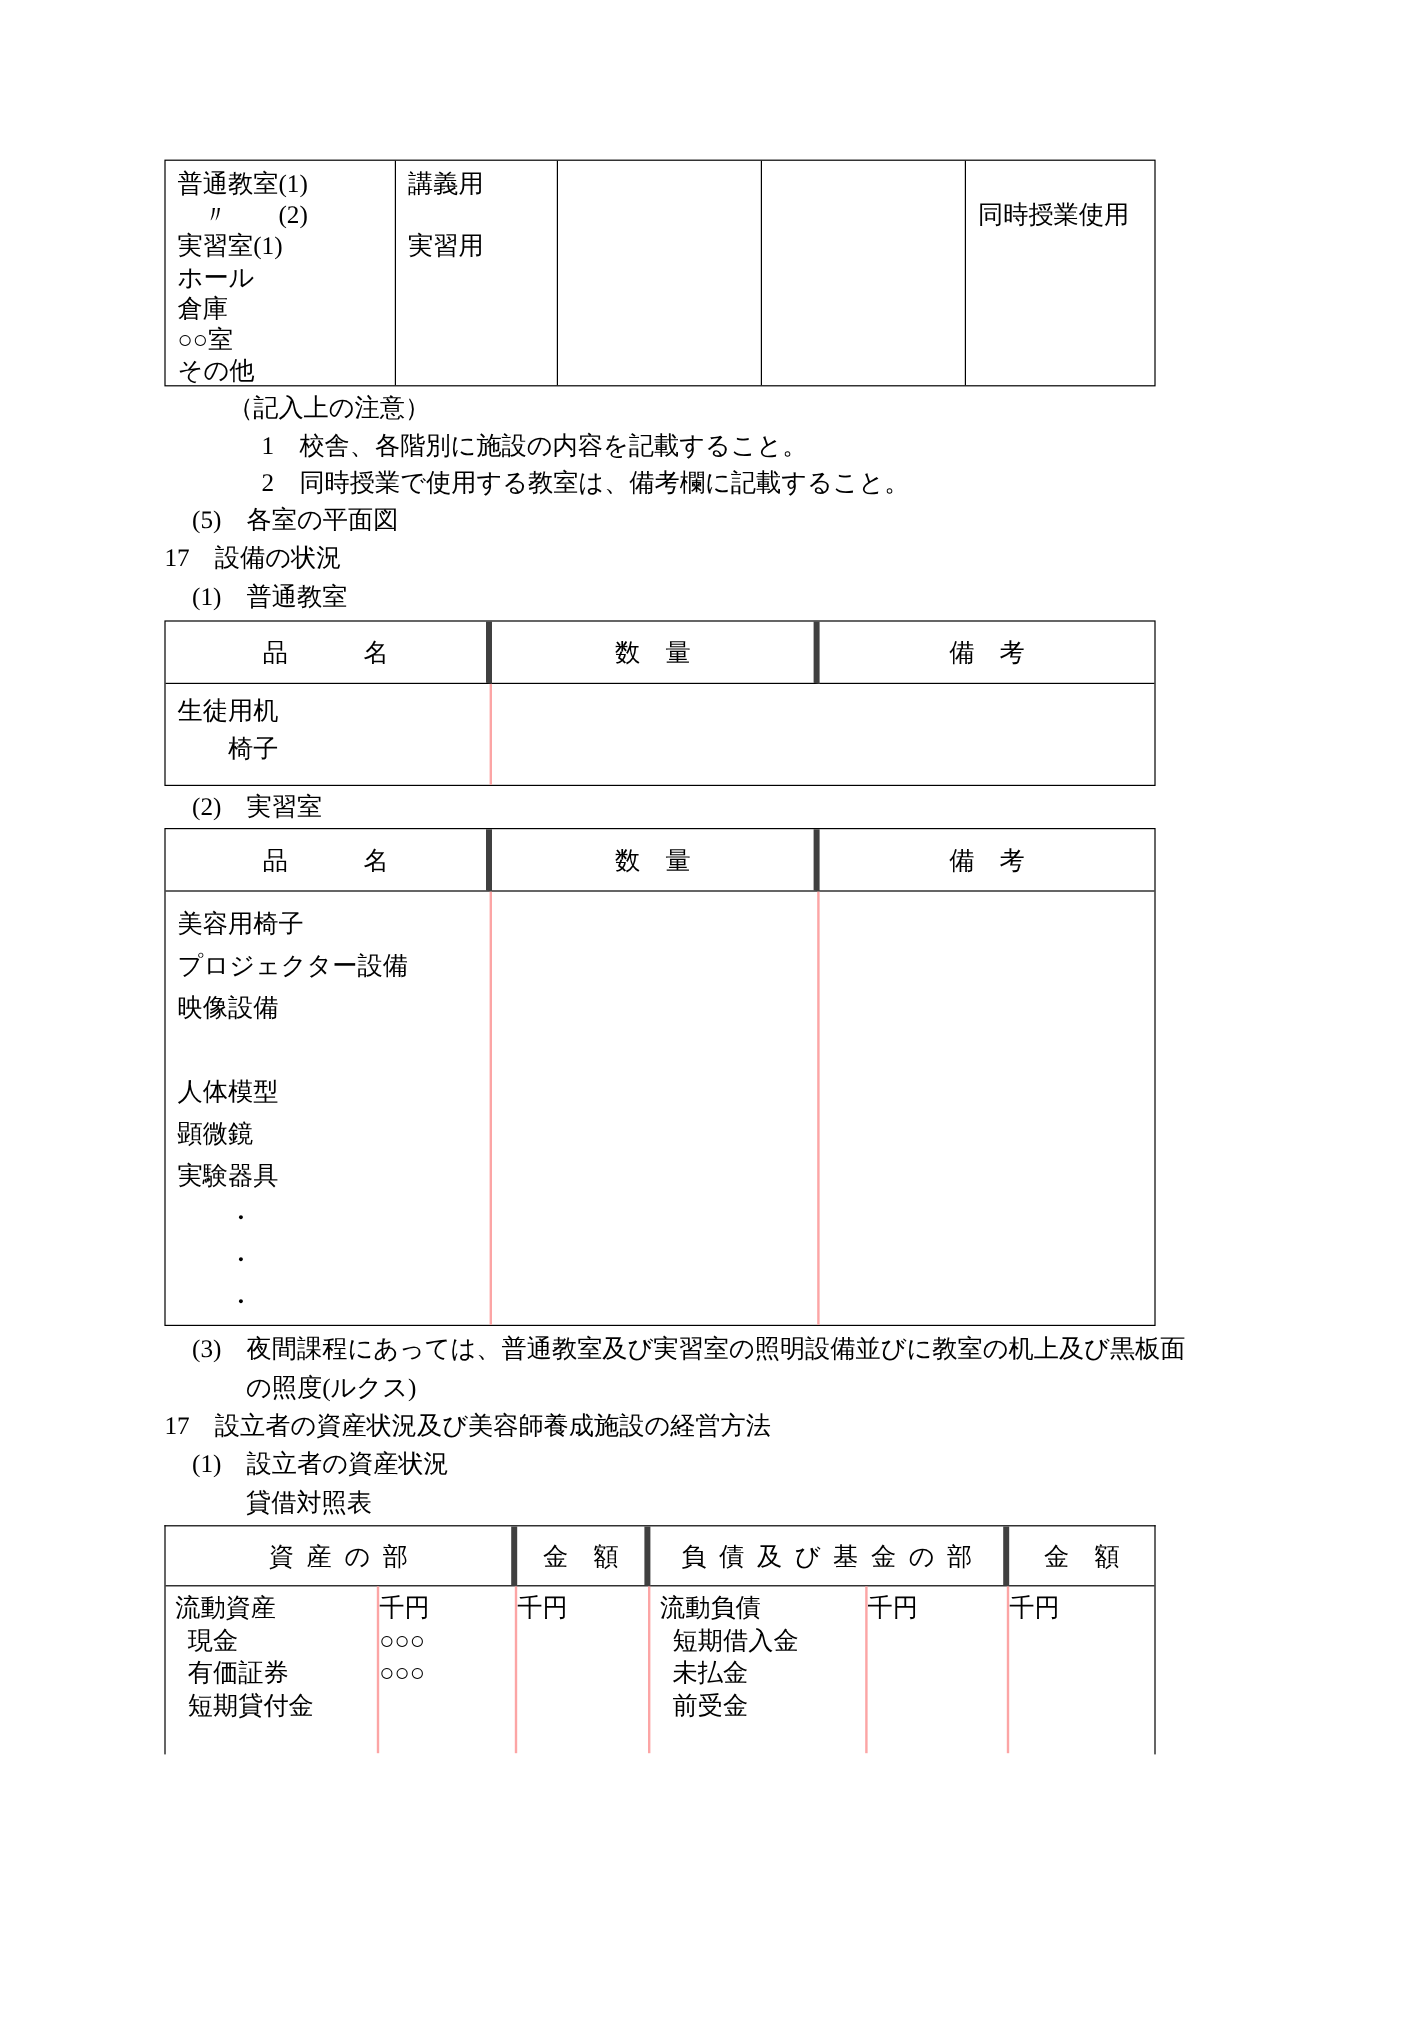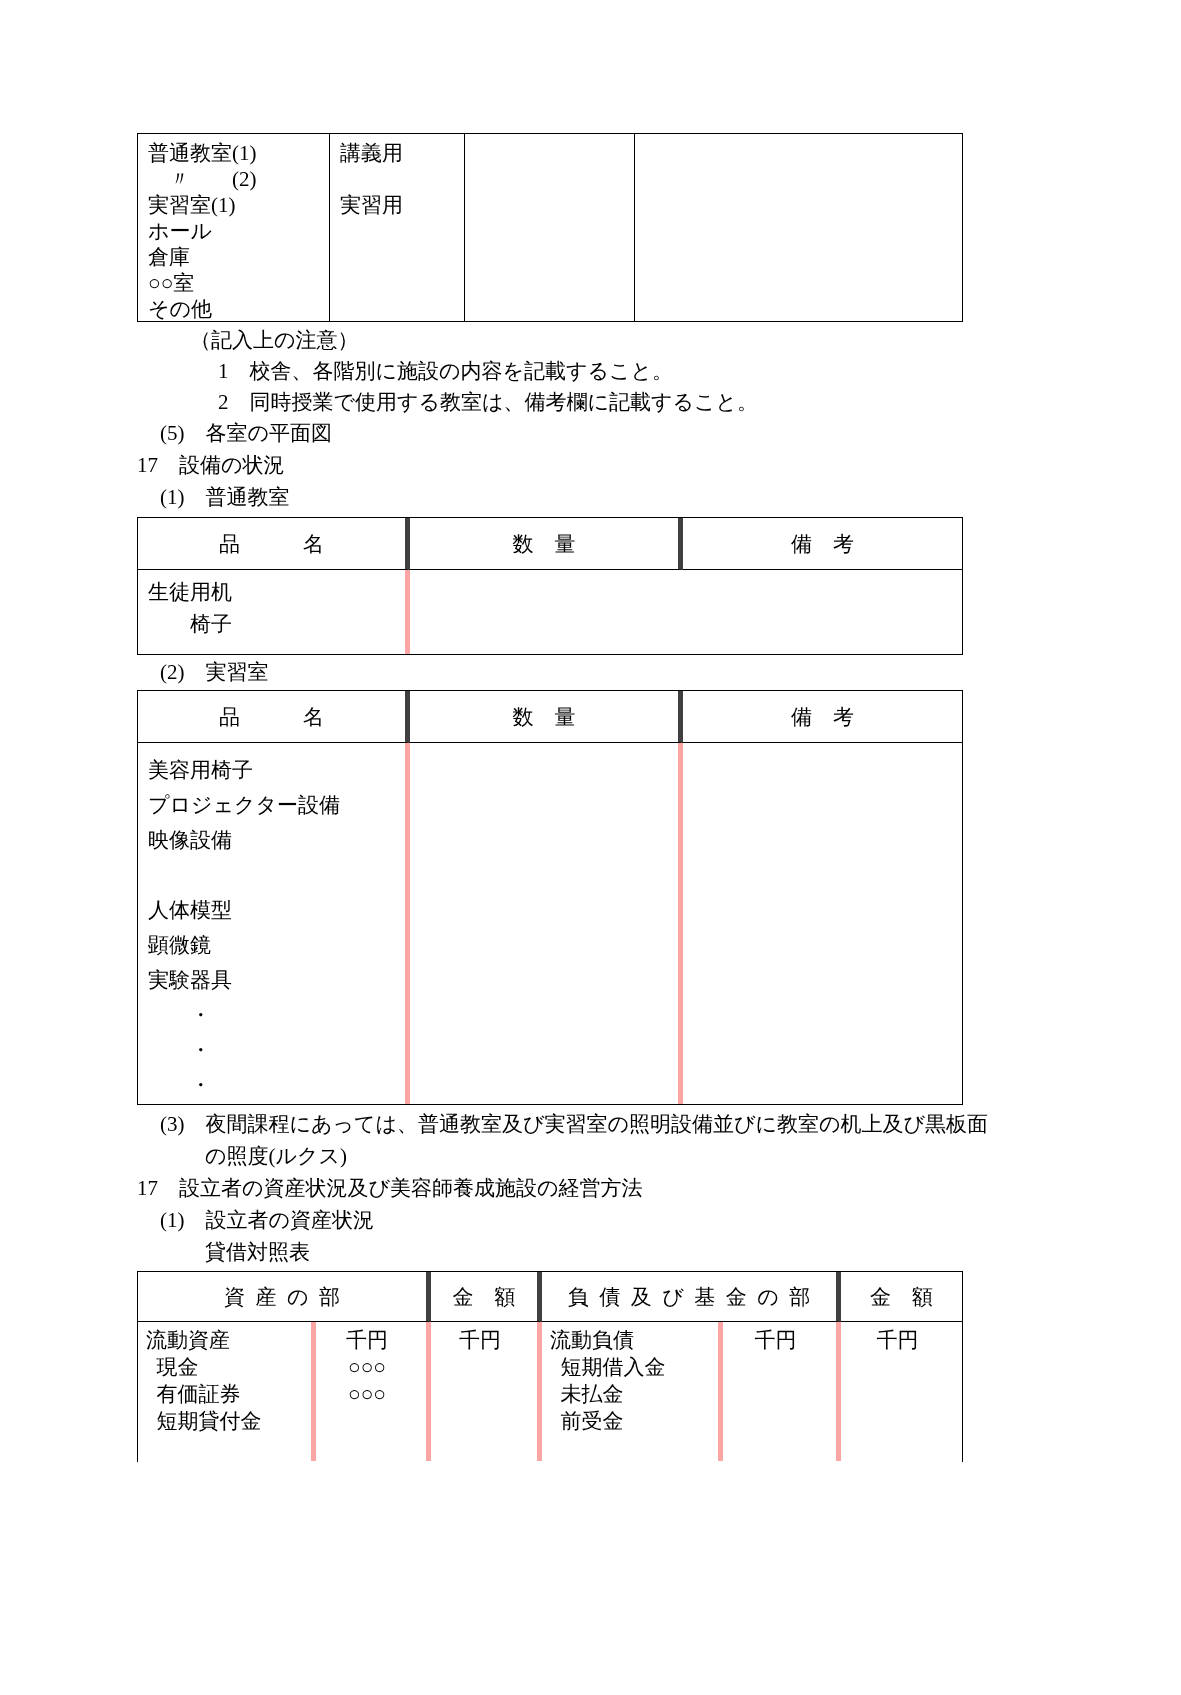--- a/index.html
+++ b/index.html
@@ -22,24 +22,24 @@
   .nobot { border-bottom: none; }
   .cell { border-right: 1px solid #000; padding: 6px 0 0 10px; }
   .cell:last-child { border-right: none; }
   .row { display: flex; }
   .hcell {
     display: flex; align-items: center; justify-content: center;
     border-right: 5px solid #404040; border-bottom: 1px solid #000;
     white-space: pre;
   }
   .hcell:last-child { border-right: none; text-align: right; }
-  .bcell { border-right: 5px solid #fca5a5; }
+  .bcell { border-right: 2px solid #fca5a5; }
   .bcell:last-child { border-right: none; }
   .pad { padding: 6px 0 0 10px; }
-  .ar { text-align: center; padding-right: 8px; }
+  .ar { text-align: left; padding-right: 8px; }
   .ln26 { height: 26px; line-height: 26px; white-space: pre; }
   .ln27 { height: 27px; line-height: 27px; white-space: pre; }
   .ln32 { height: 32px; line-height: 32px; white-space: pre; }
   .ln35 { height: 35px; line-height: 35px; white-space: pre; }
 </style>
 </head>
 <body>
 
 <div class="page">
 
@@ -53,20 +53,24 @@
       <div class="ln26">○○室</div>
       <div class="ln26">その他</div>
     </div>
     <div class="cell" style="width:135px;">
       <div class="ln26">講義用</div>
       <div class="ln26"></div>
       <div class="ln26">実習用</div>
     </div>
     <div class="cell" style="width:170px;"></div>
     <div class="cell" style="width:170px;"></div>
+    <div class="cell" style="width:157px;">
+      <div class="ln26"></div>
+      <div class="ln26">同時授業使用</div>
+    </div>
   </div>
 
   <div class="t" style="left:190px; top:327px;">（記入上の注意）</div>
   <div class="t" style="left:218px; top:358px;">1　校舎、各階別に施設の内容を記載すること。</div>
   <div class="t" style="left:218px; top:389px;">2　同時授業で使用する教室は、備考欄に記載すること。</div>
   <div class="t" style="left:160px; top:420px;">(5)　各室の平面図</div>
 
   <div class="t" style="left:137px; top:452px;">17　設備の状況</div>
   <div class="t" style="left:160px; top:484px;">(1)　普通教室</div>
 

